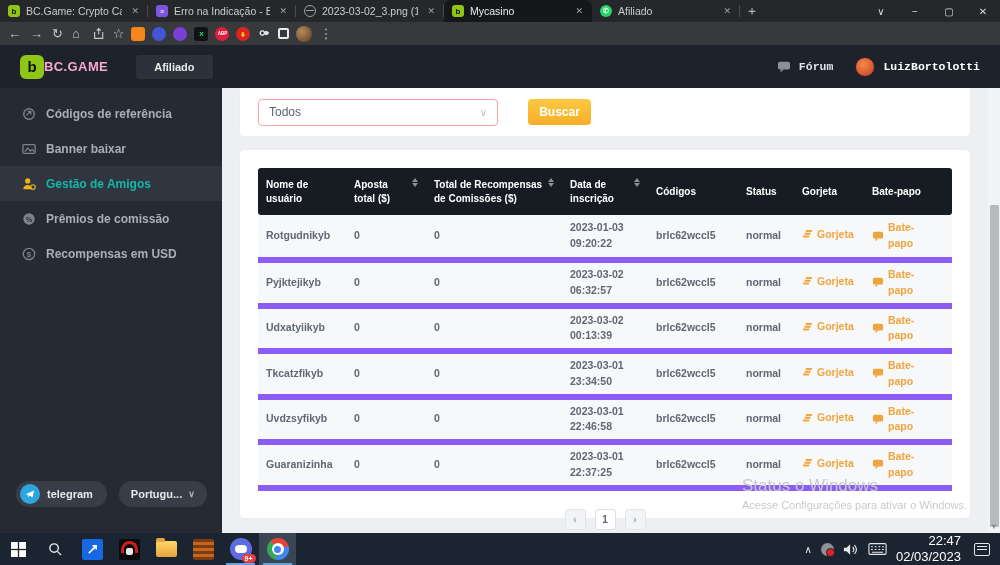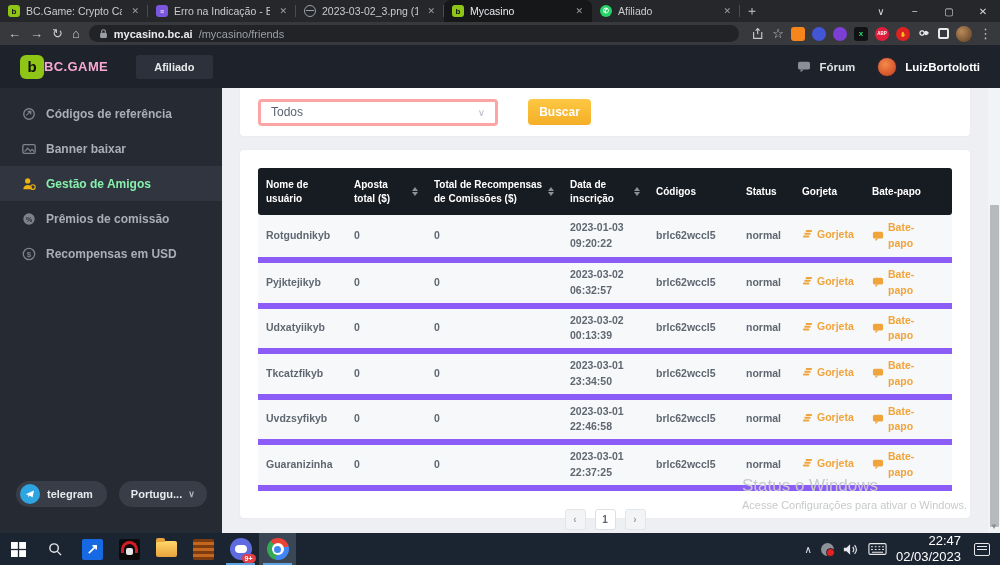--- a/index.html
+++ b/index.html
@@ -40,54 +40,54 @@
   .ext.hand { background:#d22; }
   .ext.puzzle { background:transparent; color:#e8eaed; font-size:11px; }
   .ext.wsq { background:transparent; border:2px solid #e8eaed; border-radius:2px; width:11px; height:11px; }
   .avatar-sm { width:16px; height:16px; border-radius:50%; background:radial-gradient(circle at 35% 35%, #b98a5a, #5a3c22); }
 
   
   .siteheader { height:43px; background:#1e222b; display:flex; align-items:center; padding:0 20px; }
   .logo { width:24px; height:24px; border-radius:6px; background:#8ec516; color:#0d1110; font-weight:bold; font-size:15px; display:flex; align-items:center; justify-content:center; }
   .logoname { color:#f9a8d4; font-weight:bold; font-size:13px; letter-spacing:.4px; }
   .afiliado { margin-left:28px; background:#2c313c; color:#e8e9eb; font-size:11px; font-weight:bold; padding:6px 18px; border-radius:3px; }
-  .hdr-right { margin-left:auto; display:flex; align-items:center; gap:8px; }
+  .hdr-right { margin-left:auto; display:flex; align-items:center; gap:8px;font-family:Liberation Mono, monospace; }
   .forum-lbl { color:#dfe1e5; font-size:11.5px; font-weight:bold; margin-right:14px; }
   .avatar-hdr { width:20px; height:20px; border-radius:50%; background:radial-gradient(circle at 40% 35%, #f58a4b, #c43d1d); border:1px solid #3a2030; }
   .username { color:#fff; font-size:11.5px; font-weight:bold; }
 
   
   .bodyrow { height:445px; display:flex; position:relative; }
   .sidebar { width:222px; background:#262a33; position:relative; padding-top:8px; flex:0 0 222px; }
   .side-item { height:35px; display:flex; align-items:center; gap:10px; padding:0 22px; color:#a9aeb8; font-size:12px; font-weight:bold; }
   .side-item .si { width:14px; height:14px; flex:0 0 14px; color:#7d828c; }
-  .side-item.active { background:#30353f; color:#86efac; }
+  .side-item.active { background:#30353f; color:#14b8a6; }
   .side-item.active .si { color:#eeb211; }
   .side-bottom { position:absolute; left:16px; bottom:26px; display:flex; gap:12px; align-items:center; }
   .pillbtn { background:#383d47; border-radius:14px; height:26px; display:flex; align-items:center; gap:7px; padding:0 14px 0 4px; color:#e7e9ec; font-size:11px; font-weight:bold; }
   .tg-circle { width:20px; height:20px; border-radius:50%; background:#2ca5e0; display:flex; align-items:center; justify-content:center; }
   .pillbtn.lang { padding:0 12px; gap:6px; }
   .pillbtn.lang .chev { font-size:9px; color:#aeb3bd; }
 
   .content { flex:1; background:#edeff3; position:relative; padding:0 30px 0 18px; overflow:hidden; }
   .card { background:#fff; border-radius:4px; box-shadow:0 0 2px rgba(0,0,0,.06); }
   .card1 { height:48px; display:flex; align-items:center; padding:0 18px; border-radius:0 0 4px 4px; }
-  .select { width:240px; height:27px; border:3px solid #fca5a5; border-radius:4px; display:flex; align-items:center; padding:0 10px; color:#5a6372; font-size:12px; }
+  .select { width:240px; height:27px; border:1px solid #fca5a5; border-radius:4px; display:flex; align-items:center; padding:0 10px; color:#5a6372; font-size:12px; }
   .select .chev { margin-left:auto; color:#b8bec7; font-size:10px; }
   .btn-buscar { margin-left:30px; width:63px; height:26px; border:none; border-radius:4px; background:linear-gradient(#fdc843,#f5ae27); color:#fff; font-weight:bold; font-size:12px; font-family:inherit; }
   .card2 { margin-top:14px; height:368px; padding:18px; }
 
   table.friends { border-collapse:collapse; width:694px; table-layout:fixed; }
   .friends thead th { background:#171b22; color:#fff; font-size:10px; font-weight:bold; text-align:left; padding:8px 8px; line-height:1.35; vertical-align:middle; }
   .friends thead th:first-child { border-radius:3px 0 0 3px; }
   .friends thead th:last-child { border-radius:0 3px 3px 0; }
   .friends thead tr { height:47px; }
   .friends tbody tr { height:45px; background:#f7f8fa; border-bottom:6px solid #8b5cf6; }
   .friends td { font-size:10.5px; font-weight:bold; color:#5f6771; padding:4px 8px; line-height:1.5; vertical-align:middle; }
-  .th-flex { display:flex; align-items:center; gap:5px; }
+  .th-flex { display:flex; gap:5px; }
   .sort { display:inline-flex; flex-direction:column; gap:1px; }
   .sort i { width:0; height:0; border-left:3.5px solid transparent; border-right:3.5px solid transparent; display:block; }
   .sort .up { border-bottom:4px solid #8a8f98; }
   .sort .dn { border-top:4px solid #8a8f98; }
   .td-orange { color:#f0a43c !important; }
   .cell-ic { display:inline-flex; align-items:center; gap:4px; }
   .chatwrap { display:inline-block; width:40px; }
 
   .pagination { display:flex; justify-content:center; align-items:center; gap:9px; margin-top:18px; }
   .pg { width:21px; height:21px; border:1px solid #e2e5ea; background:#f3f4f6; border-radius:3px; display:flex; align-items:center; justify-content:center; color:#99a0ab; font-size:10px; font-weight:bold; }
@@ -171,28 +171,20 @@
       <span>▢</span>
       <span>✕</span>
     </div>
   </div>
 
   <div class="toolbar">
     <span class="navbtn">←</span>
     <span class="navbtn">→</span>
     <span class="navbtn">↻</span>
     <span class="navbtn">⌂</span>
-    <div class="urlpill">
-      <svg width="9" height="11" viewBox="0 0 12 14">
-          <rect x="1.5" y="6" width="9" height="7" rx="1.5" fill="#9aa0a6"></rect>
-          <path d="M3.5 6V4.5a2.5 2.5 0 0 1 5 0V6" fill="none" stroke="#9aa0a6" stroke-width="1.6"></path>
-        </svg>
-      <span class="domain">mycasino.bc.ai</span>
-        <span class="path">/mycasino/friends</span>
-    </div>
     <div class="pill-right">
       <svg width="13" height="13" viewBox="0 0 16 16">
           <path d="M2 6v8h10V6" fill="none" stroke="#c6c8ca" stroke-width="1.4"></path>
           <path d="M7 9V2M4.5 4.5 7 2l2.5 2.5" fill="none" stroke="#c6c8ca" stroke-width="1.4"></path>
         </svg>
       <span class="navbtn">☆</span>
       <span class="ext fox"></span>
       <span class="ext blue"></span>
       <span class="ext purple"></span>
       <span class="ext gx">x</span>

